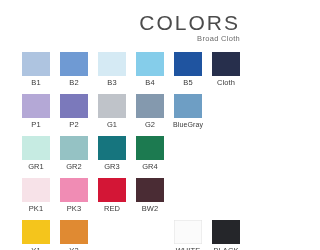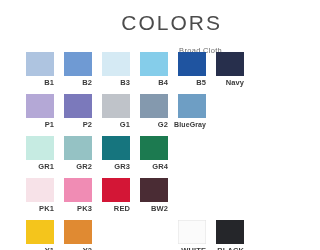--- a/index.html
+++ b/index.html
@@ -18,39 +18,39 @@
     width: 250px;
     height: 250px;
     box-sizing: border-box;
     background: #ffffff;
   }
 
   
   .header {
     position: absolute;
     top: 12px;
-    right: 28px;
+    right: 10px;
     text-align: right;
   }
   .title {
     font-family: "Liberation Sans", sans-serif;
     font-size: 21px;
     letter-spacing: 2.0px;
     color: #4c4c4c;
     font-weight: 300;
     line-height: 22px;
     white-space: nowrap;
   }
   .subtitle {
     font-family: "Liberation Sans", sans-serif;
     font-size: 7.5px;
     color: #6b6b6b;
     letter-spacing: 0.3px;
     line-height: 10px;
-    margin-top: 12px;
+    margin-top: 0;
     white-space: nowrap;
   }
 
   
   .grid {
     position: absolute;
     top: 52px;
     left: 18px;
     width: 216px;
     display: flex;
@@ -59,22 +59,21 @@
   }
   .row {
     display: grid;
     grid-template-columns: repeat(6, 36px);
     column-gap: 2px;
   }
   .cell {
     width: 36px;
     display: flex;
     flex-direction: column;
-    align-items: flex-end;
-    font-weight: bold;
+    align-items: center;
   }
   .cell.empty .chip,
   .cell.empty .label {
     visibility: hidden;
   }
   .chip {
     width: 28px;
     height: 24px;
     display: block;
   }
@@ -121,21 +120,21 @@
         <div class="cell">
           <span class="chip" style="background: rgb(133, 205, 234);"></span>
           <span class="label">B4</span>
         </div>
         <div class="cell">
           <span class="chip" style="background: rgb(31, 84, 160);"></span>
           <span class="label">B5</span>
         </div>
         <div class="cell">
           <span class="chip" style="background: rgb(39, 47, 76);"></span>
-          <span class="label">Navy</span>
+          <span class="label">Cloth</span>
         </div>
       </div>
       <div class="row">
         <div class="cell">
           <span class="chip" style="background: rgb(180, 168, 214);"></span>
           <span class="label">P1</span>
         </div>
         <div class="cell">
           <span class="chip" style="background: rgb(123, 121, 187);"></span>
           <span class="label">P2</span>

